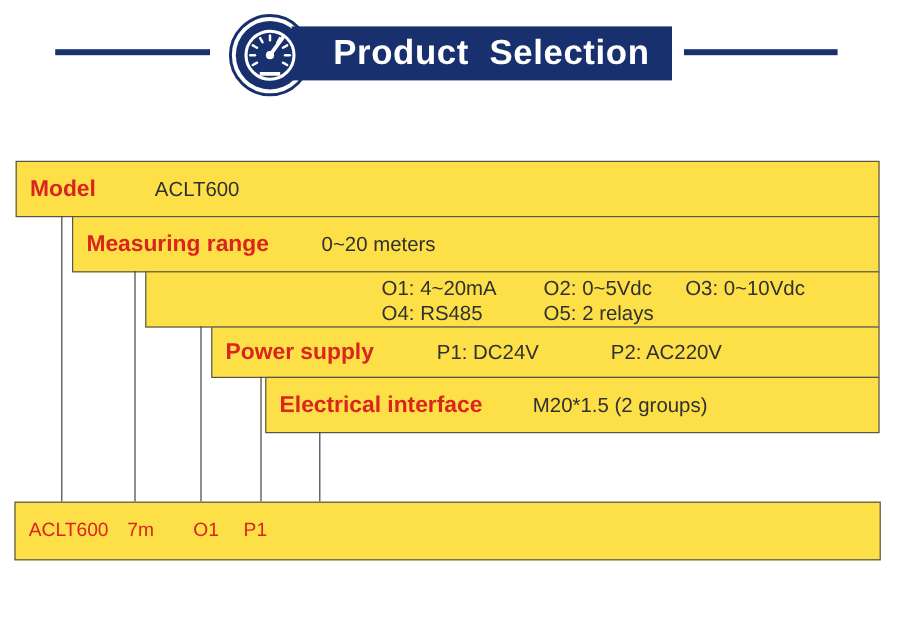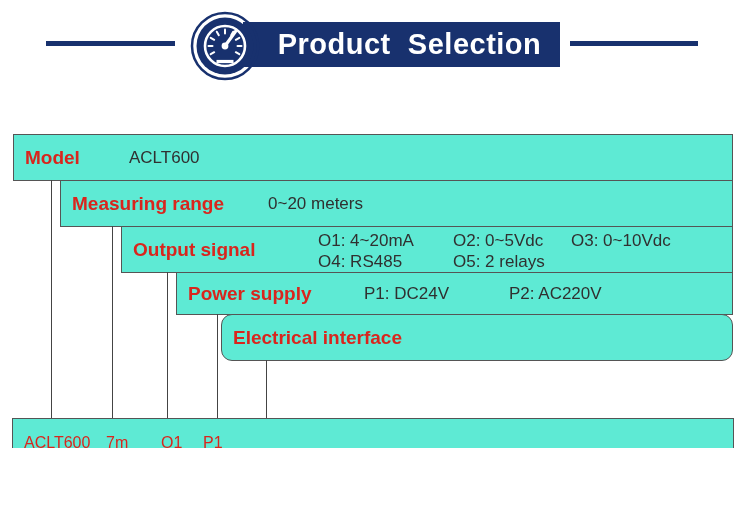--- a/index.html
+++ b/index.html
@@ -3,38 +3,38 @@
 <meta charset="utf-8">
 <style>
   :root{
     --navy:#18316e;
     --red:#d9251d;
     --ink:#303030;
     --line:#555555;
   }
   html,body{margin:0;padding:0;background:#ffffff;}
   body{font-family:"Liberation Sans", sans-serif;}
-  .page{position:relative;width:750px;height:448px;background:#fff;overflow:hidden;}
+  .page{position:relative;width:750px;height:529px;background:#fff;overflow:hidden;}
 
   
   .hline{position:absolute;top:41px;height:5px;background:var(--navy);}
   .hline-left{left:46px;width:129px;}
   .hline-right{left:570px;width:128px;}
   .title-bar{position:absolute;left:243px;top:22px;width:317px;height:45px;background:var(--navy);
              display:flex;align-items:center;justify-content:center;}
   .title-text{color:#ffffff;font-size:29px;font-weight:bold;white-space:pre;letter-spacing:.5px;padding-left:16px;}
   .gauge-wrap{position:absolute;left:190px;top:11px;width:70px;height:70px;}
 
   
-  .box{position:absolute;background:#5eead4;border:1px solid var(--line);box-sizing:border-box;}
+  .box{position:absolute;background:#fde047;border:1px solid var(--line);box-sizing:border-box;}
   .row-model      {left:13px;  top:134px; width:720px; height:47px;}
   .row-measuring  {left:60px;  top:180px; width:673px; height:47px;}
   .row-output     {left:121px; top:226px; width:612px; height:47px;}
   .row-power      {left:176px; top:272px; width:557px; height:43px;padding-left:20px;}
-  .row-electrical {left:221px; top:314px; width:512px; height:47px;border-radius:11px;}
+  .row-electrical {left:221px; top:314px; width:512px; height:47px;}
   .row-example    {left:12px;  top:418px; width:722px; height:49px;}
 
   .label{position:absolute;left:11px;top:50%;transform:translateY(-50%);
          color:var(--red);font-size:19px;font-weight:bold;white-space:nowrap;}
   .value{position:absolute;top:50%;transform:translateY(-50%);
          color:var(--ink);font-size:17px;white-space:nowrap;}
   .row-model .value{left:115px;}
   .row-measuring .value{left:207px;}
   .row-power .v1{left:187px;}
   .row-power .v2{left:310px;margin-left:22px;}
@@ -98,36 +98,36 @@
       <span class="label">Model</span>
       <span class="value">ACLT600</span>
     </div>
 
     <div class="box row-measuring">
       <span class="label">Measuring range</span>
       <span class="value">0~20 meters</span>
     </div>
 
     <div class="box row-output">
-      <span class="label">Output signal</span>
       <span class="ov o1">O1: 4~20mA</span>
       <span class="ov o2">O2: 0~5Vdc</span>
       <span class="ov o3">O3: 0~10Vdc</span>
       <span class="ov o4">O4: RS485</span>
       <span class="ov o5">O5: 2 relays</span>
     </div>
 
     <div class="box row-power">
       <span class="label">Power supply</span>
       <span class="value v1">P1: DC24V</span>
       <span class="value v2">P2: AC220V</span>
     </div>
 
     <div class="box row-electrical">
       <span class="label">Electrical interface</span>
+      <span class="value">M20*1.5 (2 groups)</span>
     </div>
 
     <div class="conn conn-model"></div>
     <div class="conn conn-measuring"></div>
     <div class="conn conn-output"></div>
     <div class="conn conn-power"></div>
     <div class="conn conn-electrical"></div>
 
     <div class="box row-example">
       <span class="code c1">ACLT600</span>

